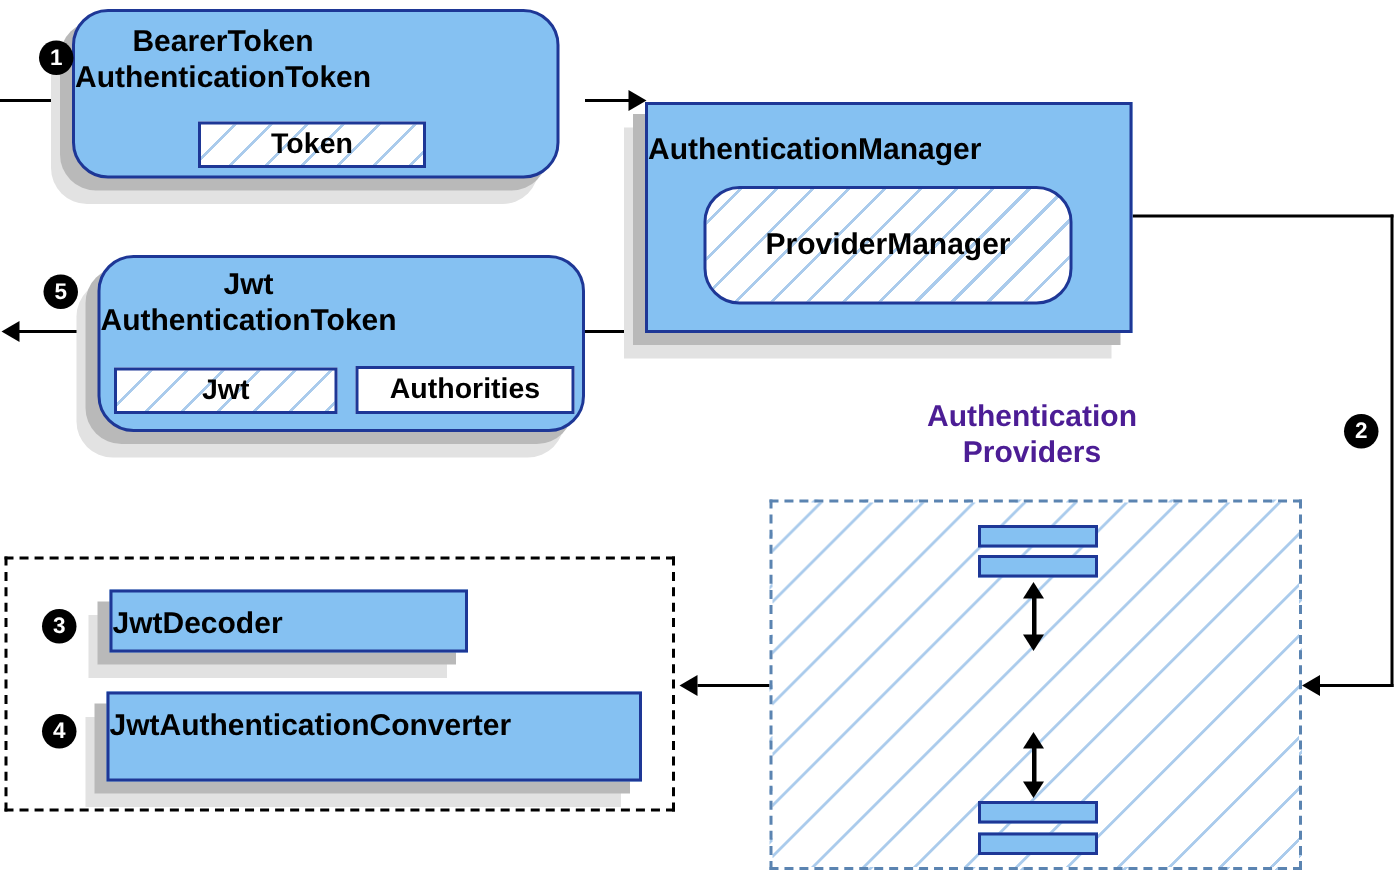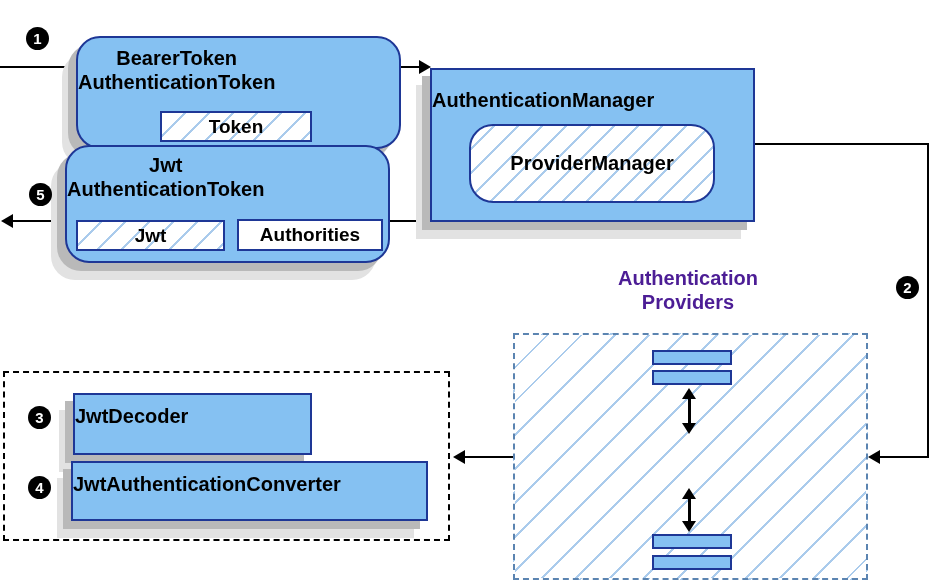--- a/index.html
+++ b/index.html
@@ -119,42 +119,42 @@
 
   <div class="tri tri-up" style="left:682px; top:488px;"></div>
   <div class="line" style="left:688px; top:498px; width:3px; height:24px;"></div>
   <div class="tri tri-down" style="left:682px; top:521px;"></div>
 
   <div class="bar" style="left:652px; top:534px; width:80px; height:15px;"></div>
   <div class="bar" style="left:652px; top:555px; width:80px; height:15px;"></div>
 
   <div class="group-black-dashed" style="left:3px; top:371px; width:447px; height:170px;"></div>
 
-  <div class="node" style="left:73px; top:393px; width:239px; height:62px;">
+  <div class="node" style="left:73px; top:393px; width:239px; height:42px;">
     <div class="title" style="line-height: 42px; position: absolute;">JwtDecoder</div>
   </div>
 
   <div class="node" style="left:71px; top:461px; width:357px; height:60px;">
     <div class="title" style="line-height: 42px; position: absolute;">JwtAuthenticationConverter</div>
   </div>
 
-  <div class="node rounded" style="left:76px; top:6px; width:325px; height:113px;margin-top:30px;">
+  <div class="node rounded" style="left:48px; top:6px; width:325px; height:113px;">
     <div class="title" style="margin-top: 8px; position: absolute;">
       <div>BearerToken</div>
       <div>AuthenticationToken</div>
     </div>
     <div class="inner-box hatched" style="left:82px; top:73px; width:152px; height:31px; line-height:27px;">Token</div>
   </div>
 
   <div class="node" style="left:430px; top:68px; width:325px; height:154px;">
     <div class="title" style="margin-top: 18px; position: absolute;">AuthenticationManager</div>
     <div class="inner-box hatched" style="left:37px; top:54px; width:246px; height:79px; line-height:75px; font-size:20px;border-radius:24px;">ProviderManager</div>
   </div>
 
-  <div class="node rounded" style="left:65px; top:145px; width:325px; height:118px;">
+  <div class="node rounded" style="left:65px; top:170px; width:325px; height:118px;">
     <div class="title" style="margin-top: 6px; position: absolute;">
       <div>Jwt</div>
       <div>AuthenticationToken</div>
     </div>
     <div class="inner-box hatched" style="left:9px; top:73px; width:149px; height:31px; line-height:27px;">Jwt</div>
     <div class="inner-box" style="left:170px; top:72px; width:146px; height:32px; line-height:28px;">Authorities</div>
   </div>
 
   <div class="badge" style="left:26px; top:27px;">1</div>
   <div class="badge" style="left:896px; top:276px;">2</div>

